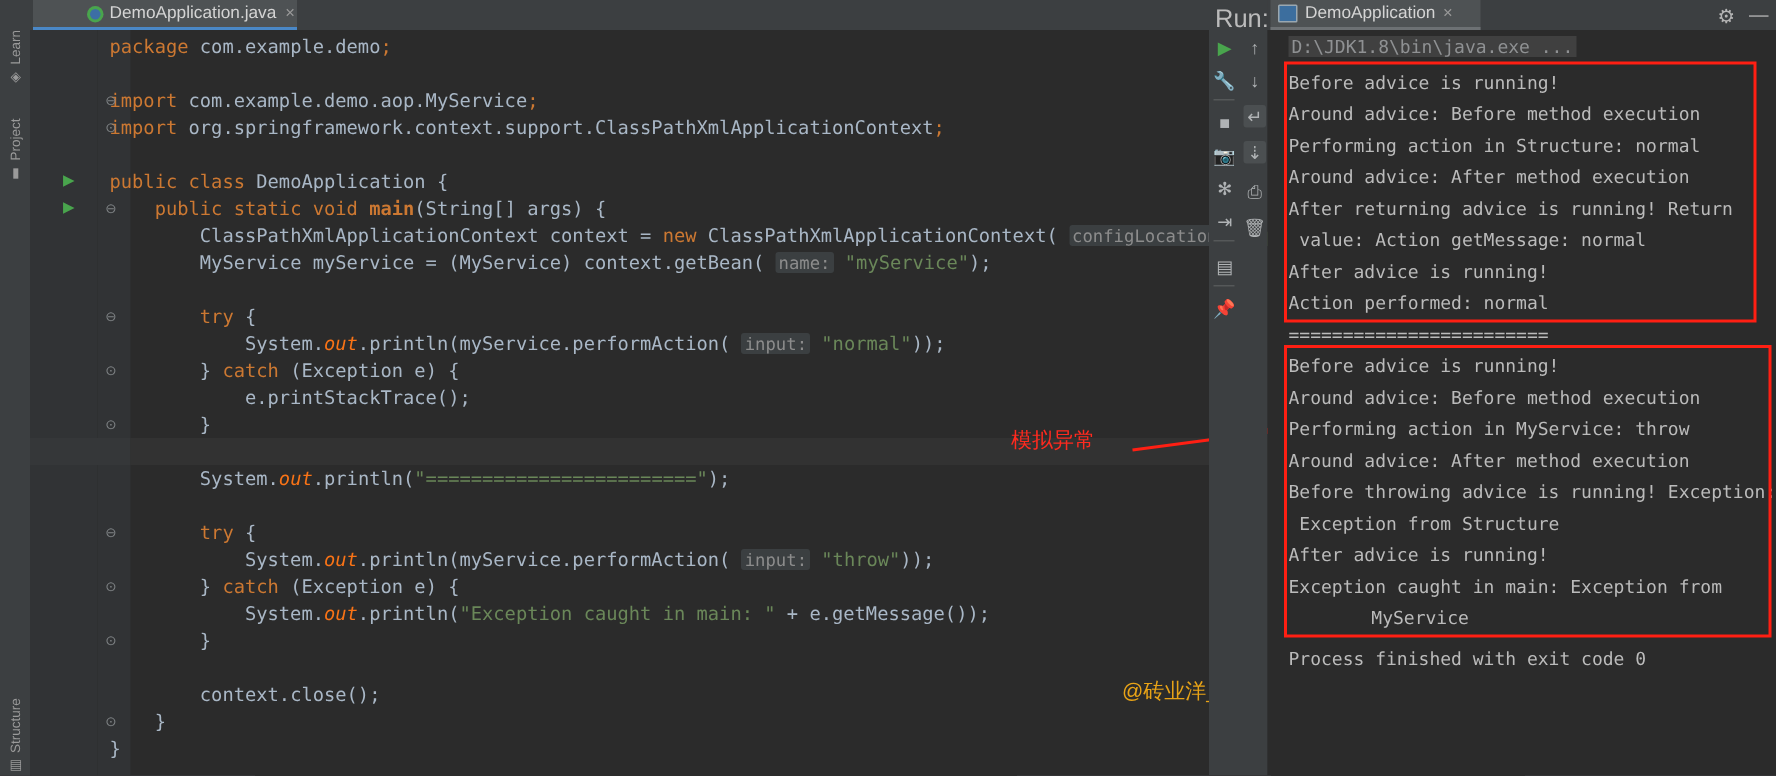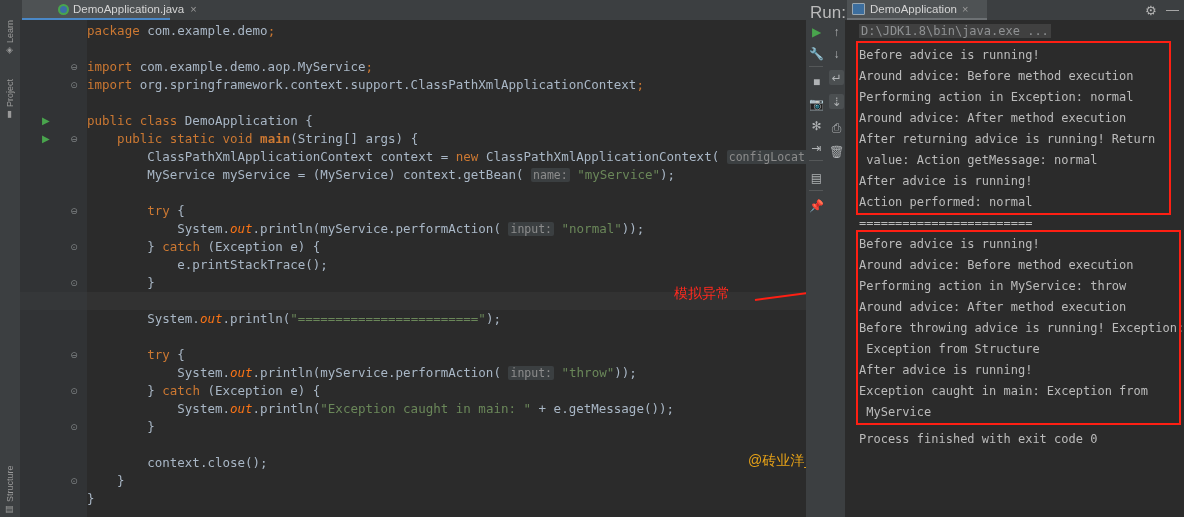--- a/index.html
+++ b/index.html
@@ -41,21 +41,21 @@
   .foldbar{position:absolute;left:45px;top:0;width:22px;height:497px;
            background:#313335;}
   .gutline{position:absolute;right:6px;width:40px;text-align:right;
            color:#606366;font-size:11.5px;
            font-family:"DejaVu Sans Mono","Liberation Mono",monospace;}
   .runarrow{position:absolute;left:22px;width:10px;height:12px;
             color:#49a54d;font-size:10px;line-height:12px;}
   .foldmark{position:absolute;left:48px;width:12px;height:14px;
             color:#8c8c8c;font-size:10px;line-height:14px;text-align:center;}
 
-  .codearea{position:absolute;left:67px;top:0;right:0;height:357px;
+  .codearea{position:absolute;left:53px;top:0;right:0;height:357px;
             font-family:"DejaVu Sans Mono","Liberation Mono",monospace;
             font-size:12.5px;white-space:pre;}
   .cl{position:absolute;left:0;height:18px;line-height:18px;}
   .curline{position:absolute;left:0;width:825px;height:18px;
            background:#323232;}
   .curline-gut{position:absolute;left:0;width:67px;height:18px;background:#353739;}
 
   
   .kw{color:#cc7832;}
   .kwb{color:#cc7832;font-weight:bold;}
@@ -143,21 +143,21 @@
       <span class="ic">▮</span>
       <span>Project</span>
     </div>
     <div class="vlabel lb-structure">
       <span class="ic">▤</span>
       <span>Structure</span>
     </div>
   </div>
 
   <div class="tabstrip">
-    <div class="tab" id="editor-tab" style="width: 148px; padding-left: 36px;">
+    <div class="tab" id="editor-tab" style="width: 176px; padding-left: 36px;">
       <span class="jicon"></span>
       <span class="tname">DemoApplication.java</span>
       <span class="tclose">×</span>
     </div>
   </div>
 
   <div class="editor">
     <div class="gutter"></div>
     <div class="foldbar"></div>
     <div id="gutter-lines">
@@ -259,35 +259,35 @@
       <div class="ti boxed" style="top: 74px;">⇣</div>
       <div class="ti" style="top: 100px;">⎙</div>
       <div class="ti" style="top: 124px;">🗑</div>
     </div>
 
   <div class="console">
     <div class="cpath">D:\JDK1.8\bin\java.exe ...</div>
     <div id="console-lines">
         <div class="cline" style="top: 26px;">Before advice is running!</div>
         <div class="cline" style="top: 47px;">Around advice: Before method execution</div>
-        <div class="cline" style="top: 68px;">Performing action in Exception: normal</div>
+        <div class="cline" style="top: 68px;">Performing action in Structure: normal</div>
         <div class="cline" style="top: 89px;">Around advice: After method execution</div>
         <div class="cline" style="top: 110px;">After returning advice is running! Return</div>
         <div class="cline" style="top: 131px;"> value: Action getMessage: normal</div>
         <div class="cline" style="top: 152px;">After advice is running!</div>
         <div class="cline" style="top: 173px;">Action performed: normal</div>
         <div class="cline" style="top: 194px;">========================</div>
         <div class="cline" style="top: 215px;">Before advice is running!</div>
         <div class="cline" style="top: 236px;">Around advice: Before method execution</div>
         <div class="cline" style="top: 257px;">Performing action in MyService: throw</div>
         <div class="cline" style="top: 278px;">Around advice: After method execution</div>
         <div class="cline" style="top: 299px;">Before throwing advice is running! Exception:</div>
         <div class="cline" style="top: 320px;"> Exception from Structure</div>
         <div class="cline" style="top: 341px;">After advice is running!</div>
         <div class="cline" style="top: 362px;">Exception caught in main: Exception from</div>
-        <div class="cline" style="top: 383px;"> MyService</div>
+        <div class="cline" style="top: 383px; padding-left: 48px;"> MyService</div>
         <div class="cline" style="top: 410px;">Process finished with exit code 0</div>
       </div>
     <div class="redbox" id="redbox1" style="left: 11px; top: 21px; width: 315px; height: 174px;"></div>
     <div class="redbox" id="redbox2" style="left: 11px; top: 210px; width: 325px; height: 195px;"></div>
   </div>
 
 </div>
 
 </body></html>

